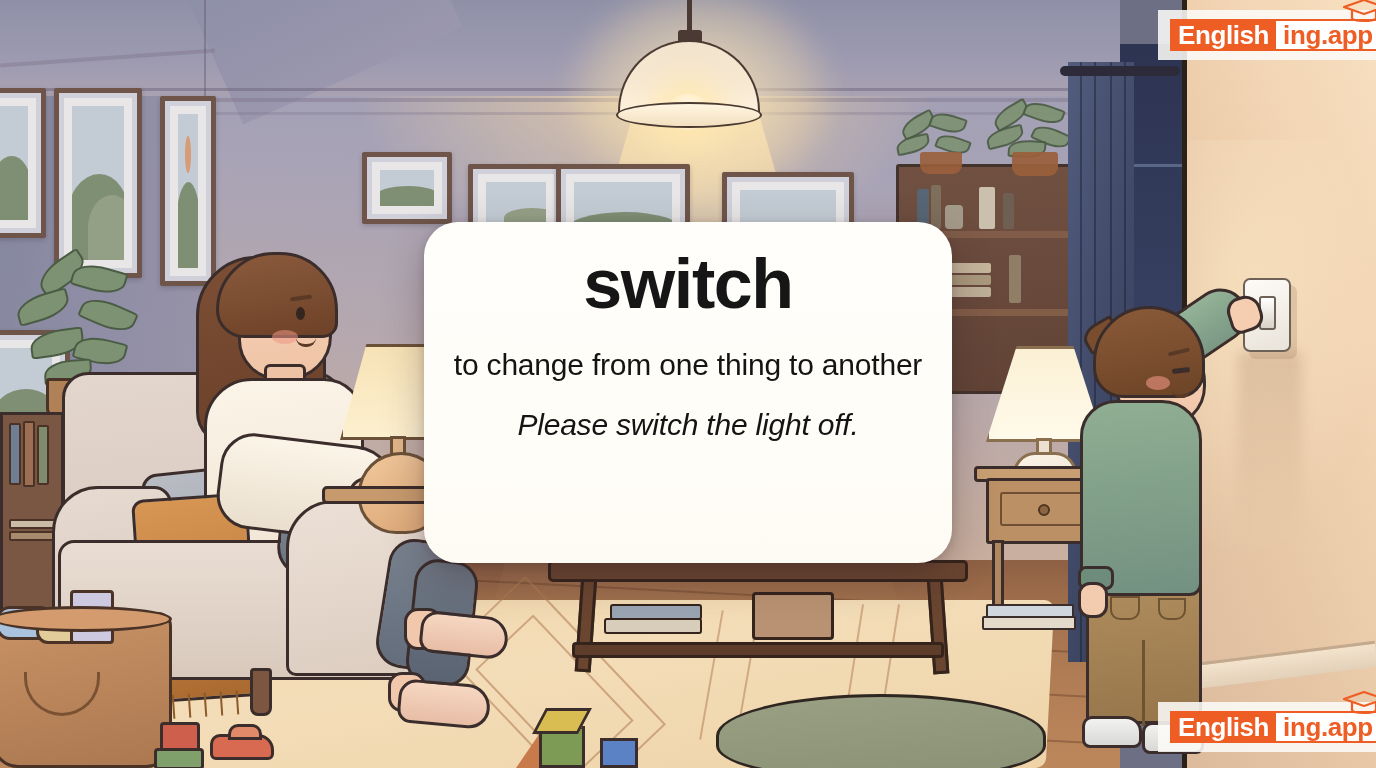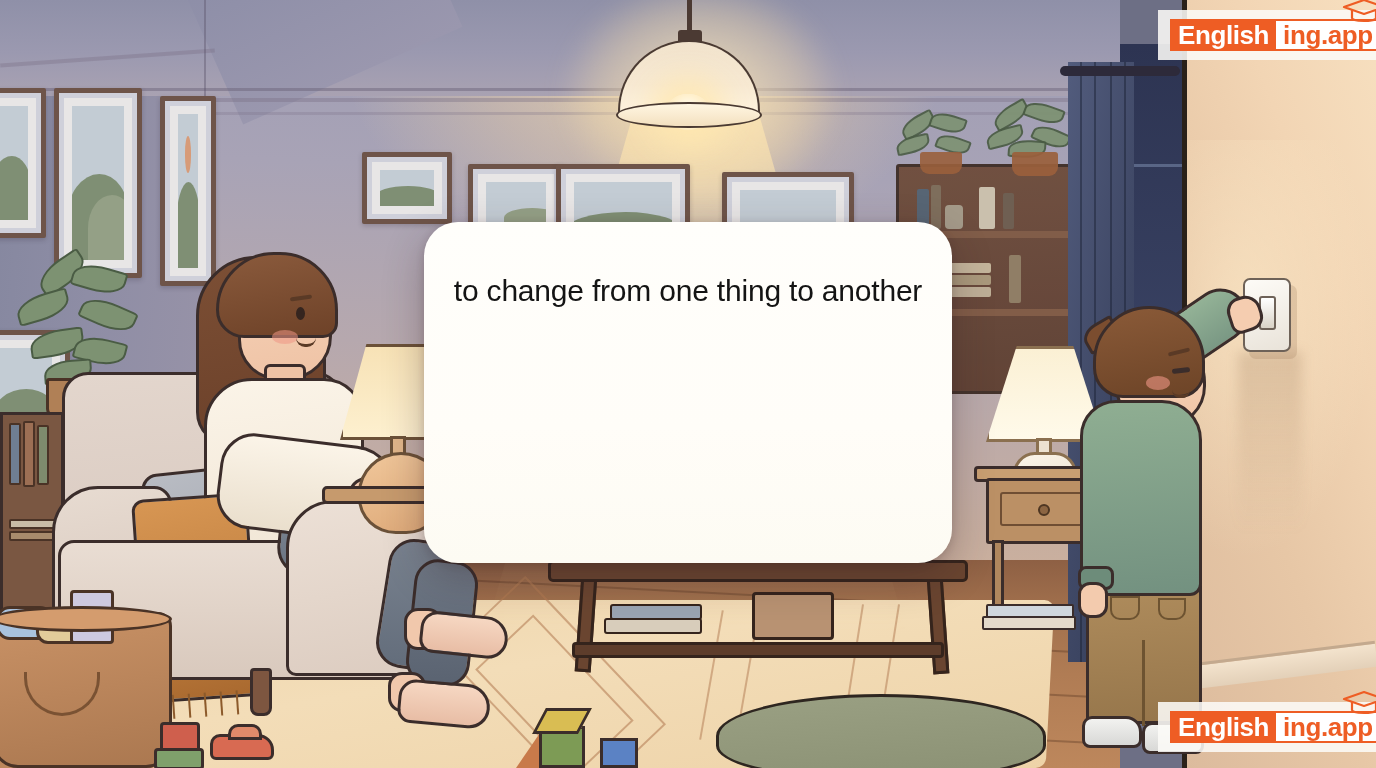--- a/index.html
+++ b/index.html
@@ -539,23 +539,25 @@
   <div class="layer" id="b-pocket"></div>
   <div class="layer" id="b-pocket2"></div>
   <div class="layer" id="b-legsplit"></div>
   <div class="layer" id="b-body"></div>
   <div class="layer" id="b-cuff"></div>
   <div class="layer" id="b-handlow"></div>
   <div class="layer" id="b-shoe1"></div>
   <div class="layer" id="b-shoe2"></div>
 
   <div class="layer" id="word-card">
+    <div id="word-title">switch</div>
     <div id="definition">
       <span>to change from one thing to another</span><br>
     </div>
+    <div id="example">Please switch the light off.</div>
   </div>
 
   <div class="logo-wrap" id="logo-top">
     <div class="logo-inner">
       <div class="logo-a">English</div>
       <div class="logo-b">ing.app</div>
       <svg class="logo-cap" width="44" height="28" viewBox="0 0 44 28">
         <path d="M2 9 L22 2 L42 9 L22 16 Z" fill="none" stroke="#ee5d24" stroke-width="2.2" stroke-linejoin="round"></path>
         <path d="M10 12 L10 20 C10 24 34 24 34 20 L34 12" fill="none" stroke="#ee5d24" stroke-width="2.2" stroke-linejoin="round"></path>
         <path d="M41 9 L41 20" stroke="#ee5d24" stroke-width="2.2" stroke-linecap="round"></path>

